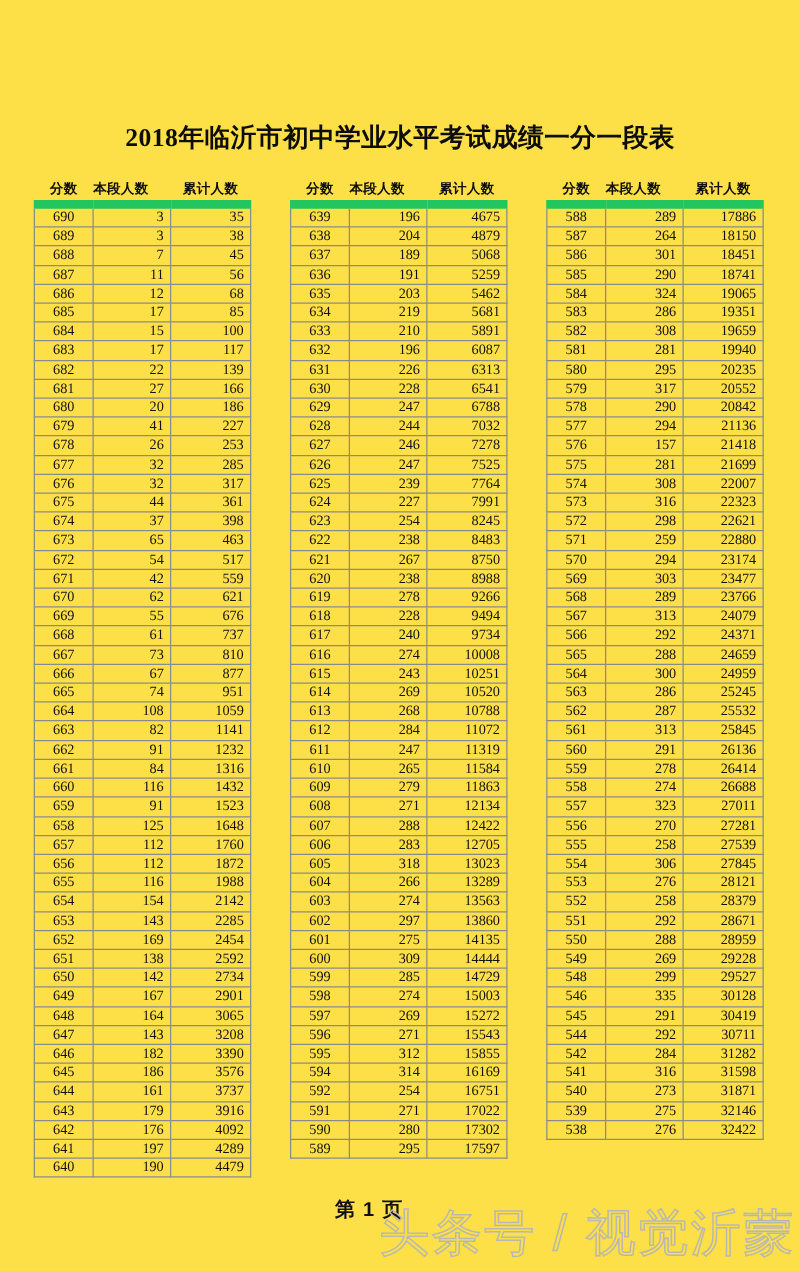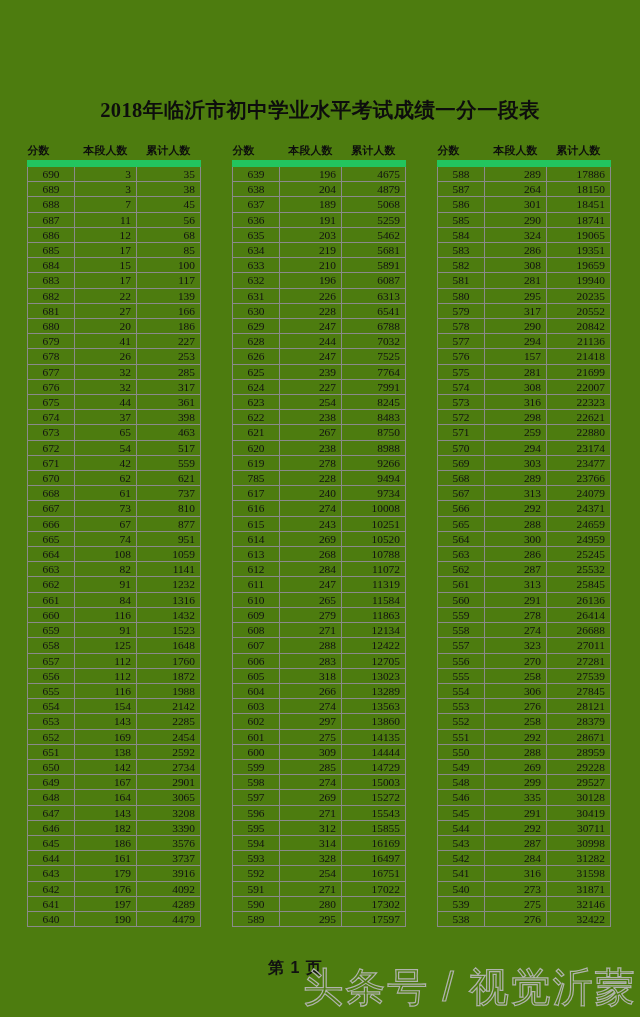--- a/index.html
+++ b/index.html
@@ -12,21 +12,21 @@
     height: 1017px;
     position: relative;
     overflow: hidden;
     font-family: "Liberation Serif", "DejaVu Serif", serif;
     color: #111111;
   }
 
   #page {
     position: absolute;
     inset: 0;
-    background: #4d7c0f;
+    background: #fde047;
   }
 
   #doc-title {
     position: absolute;
     top: 96px;
     left: 0;
     width: 640px;
     text-align: center;
     font-size: 20.5px;
     font-weight: 700;
@@ -68,22 +68,22 @@
   table.score-table thead th {
     font-weight: 700;
     font-size: 10.8px;
     padding: 0 0 2px 0;
     border: none;
     text-align: center;
     letter-spacing: 0.3px;
     color: #0d0d0d;
     font-family: "Liberation Sans", "DejaVu Sans", sans-serif;
   }
-  table.score-table thead th.th-score { text-align: left; }
-  table.score-table thead th.th-seg   { text-align: center; }
+  table.score-table thead th.th-score { text-align: center; }
+  table.score-table thead th.th-seg   { text-align: left; }
   table.score-table thead th.th-cum   { text-align: center; }
 
   table.score-table tbody td {
     height: 14.2px;
     line-height: 14.2px;
     border: 1px solid #8a8a8a;
     padding: 0 5px 0 4px;
     font-size: 11.4px;
     color: #111111;
     font-variant-numeric: lining-nums;
@@ -253,20 +253,25 @@
               <td class="t-score">671</td>
               <td class="t-seg">42</td>
               <td class="t-cum">559</td>
             </tr>
             <tr>
               <td class="t-score">670</td>
               <td class="t-seg">62</td>
               <td class="t-cum">621</td>
             </tr>
             <tr>
+              <td class="t-score">669</td>
+              <td class="t-seg">55</td>
+              <td class="t-cum">676</td>
+            </tr>
+            <tr>
               <td class="t-score">668</td>
               <td class="t-seg">61</td>
               <td class="t-cum">737</td>
             </tr>
             <tr>
               <td class="t-score">667</td>
               <td class="t-seg">73</td>
               <td class="t-cum">810</td>
             </tr>
             <tr>
@@ -476,20 +481,25 @@
               <td class="t-score">629</td>
               <td class="t-seg">247</td>
               <td class="t-cum">6788</td>
             </tr>
             <tr>
               <td class="t-score">628</td>
               <td class="t-seg">244</td>
               <td class="t-cum">7032</td>
             </tr>
             <tr>
+              <td class="t-score">627</td>
+              <td class="t-seg">246</td>
+              <td class="t-cum">7278</td>
+            </tr>
+            <tr>
               <td class="t-score">626</td>
               <td class="t-seg">247</td>
               <td class="t-cum">7525</td>
             </tr>
             <tr>
               <td class="t-score">625</td>
               <td class="t-seg">239</td>
               <td class="t-cum">7764</td>
             </tr>
             <tr>
@@ -516,21 +526,21 @@
               <td class="t-score">620</td>
               <td class="t-seg">238</td>
               <td class="t-cum">8988</td>
             </tr>
             <tr>
               <td class="t-score">619</td>
               <td class="t-seg">278</td>
               <td class="t-cum">9266</td>
             </tr>
             <tr>
-              <td class="t-score">785</td>
+              <td class="t-score">618</td>
               <td class="t-seg">228</td>
               <td class="t-cum">9494</td>
             </tr>
             <tr>
               <td class="t-score">617</td>
               <td class="t-seg">240</td>
               <td class="t-cum">9734</td>
             </tr>
             <tr>
               <td class="t-score">616</td>
@@ -639,25 +649,20 @@
             </tr>
             <tr>
               <td class="t-score">595</td>
               <td class="t-seg">312</td>
               <td class="t-cum">15855</td>
             </tr>
             <tr>
               <td class="t-score">594</td>
               <td class="t-seg">314</td>
               <td class="t-cum">16169</td>
-            </tr>
-            <tr>
-              <td class="t-score">593</td>
-              <td class="t-seg">328</td>
-              <td class="t-cum">16497</td>
             </tr>
             <tr>
               <td class="t-score">592</td>
               <td class="t-seg">254</td>
               <td class="t-cum">16751</td>
             </tr>
             <tr>
               <td class="t-score">591</td>
               <td class="t-seg">271</td>
               <td class="t-cum">17022</td>
@@ -904,25 +909,20 @@
               <td class="t-score">545</td>
               <td class="t-seg">291</td>
               <td class="t-cum">30419</td>
             </tr>
             <tr>
               <td class="t-score">544</td>
               <td class="t-seg">292</td>
               <td class="t-cum">30711</td>
             </tr>
             <tr>
-              <td class="t-score">543</td>
-              <td class="t-seg">287</td>
-              <td class="t-cum">30998</td>
-            </tr>
-            <tr>
               <td class="t-score">542</td>
               <td class="t-seg">284</td>
               <td class="t-cum">31282</td>
             </tr>
             <tr>
               <td class="t-score">541</td>
               <td class="t-seg">316</td>
               <td class="t-cum">31598</td>
             </tr>
             <tr>

